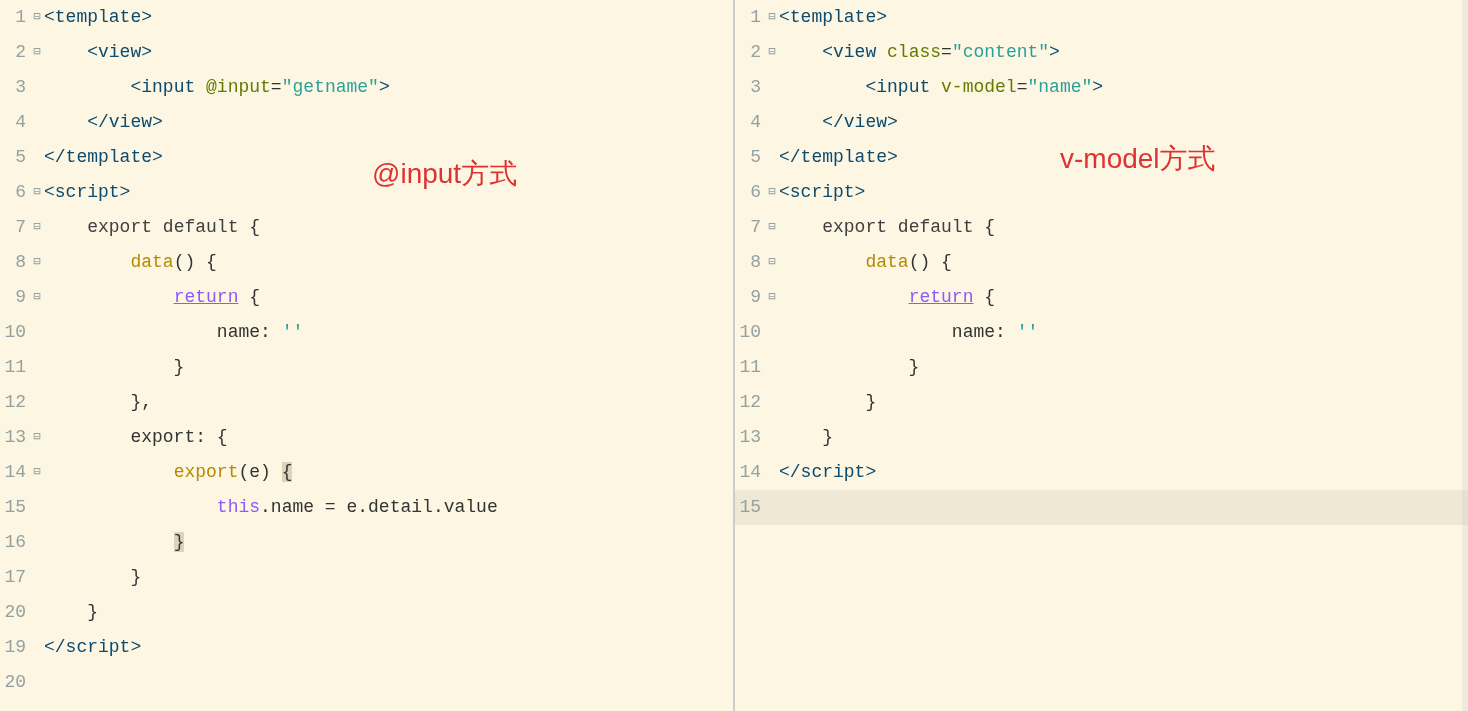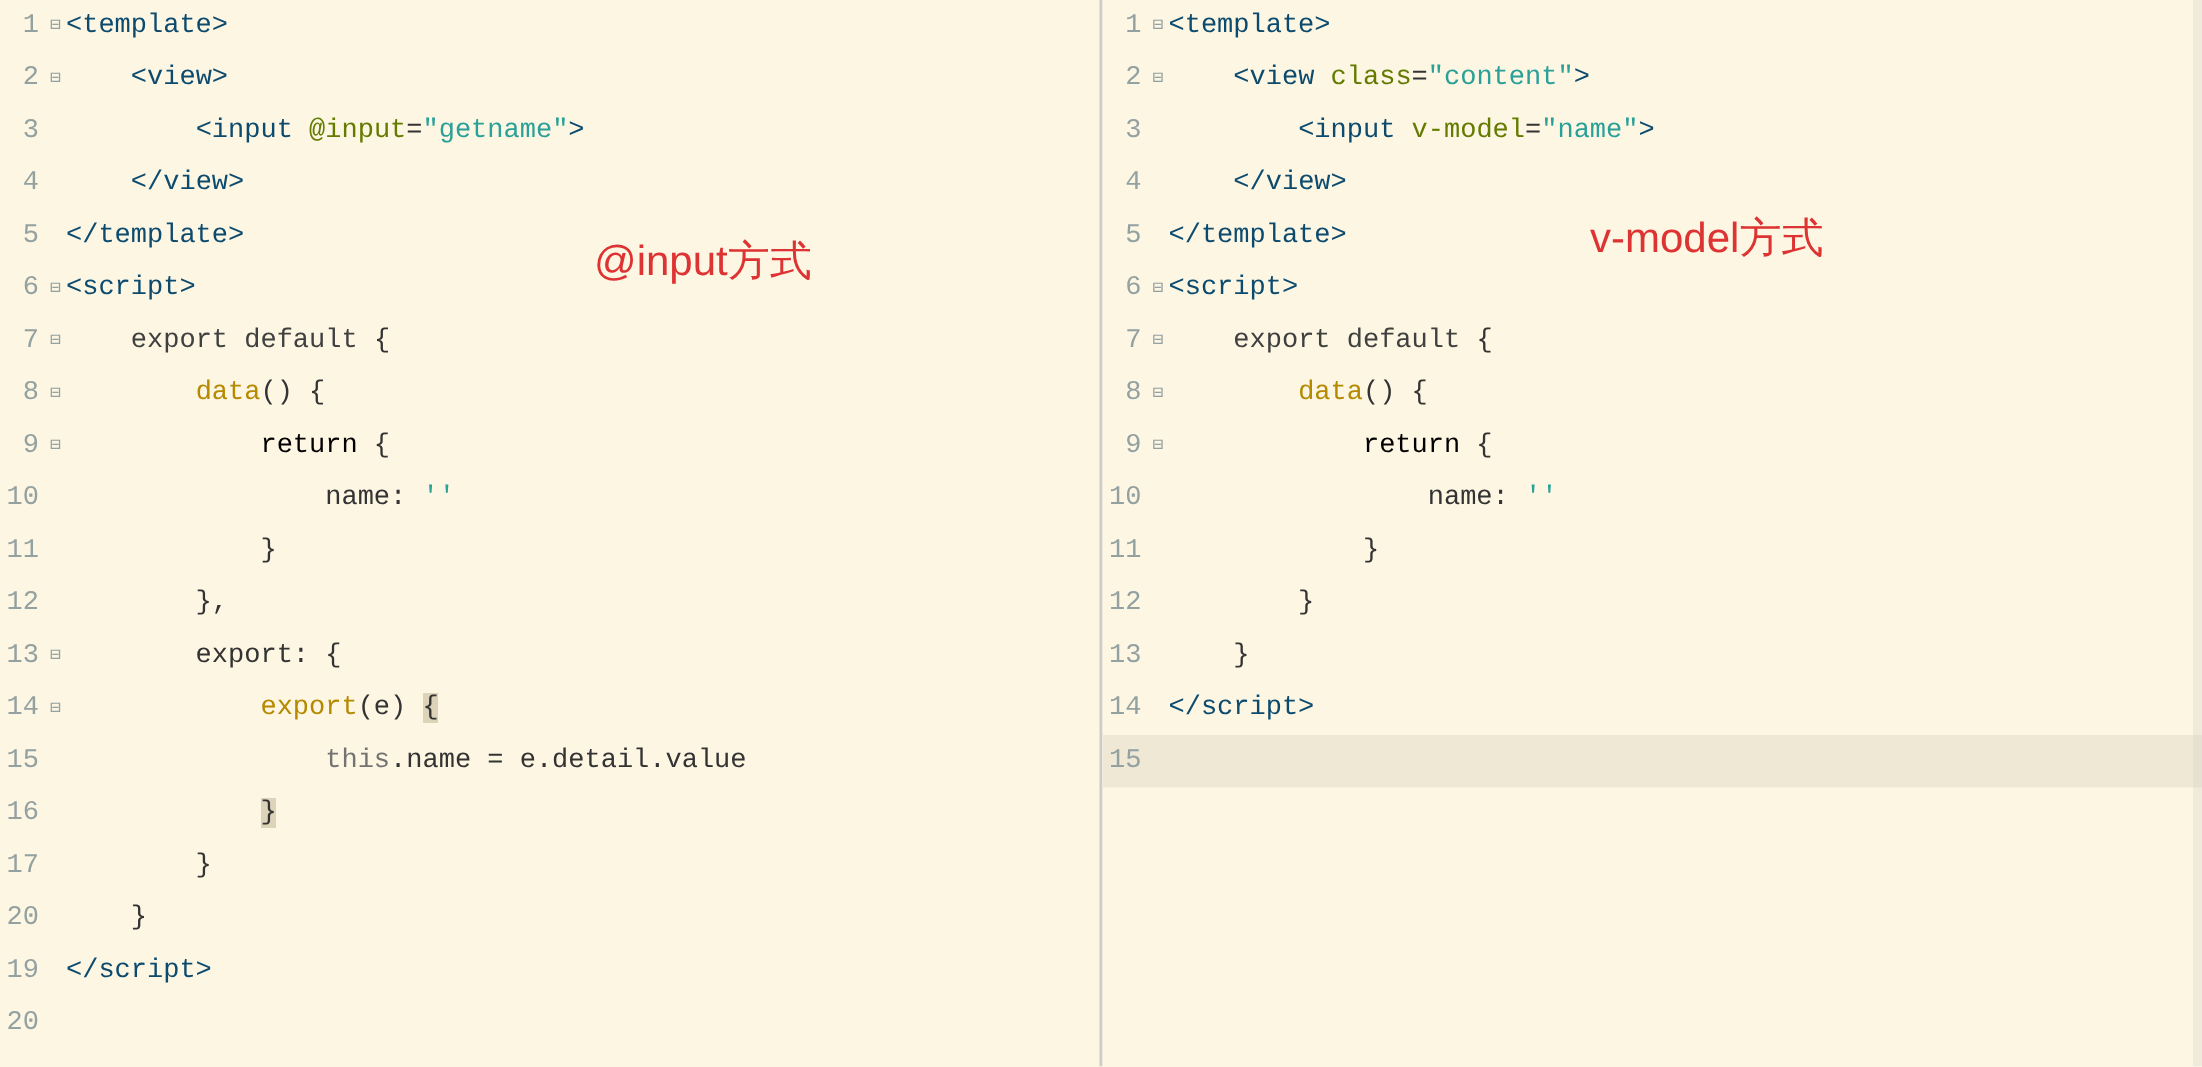--- a/index.html
+++ b/index.html
@@ -54,38 +54,38 @@
     font-size: 12px;
     user-select: none;
   }
   .code {
     flex: 1;
     color: #333;
   }
   .t-tag { color: #0c4a6e; }
   .t-attr { color: #657b00; }
   .t-str { color: #2aa198; }
-  .t-key { color: #000000; }
+  .t-key { color: #8b5cf6; text-decoration: underline; }
   .t-fn { color: #b58900; }
   .t-kw { color: #404040; }
-  .t-this { color: #737373; text-align: right; }
+  .t-this { color: #8b5cf6; text-align: right; }
   .t-hl { background: #ddd3b8; }
   .annotation {
     position: absolute;
     color: #d33;
     font-size: 28px;
     font-family: "Microsoft YaHei", sans-serif;
     pointer-events: none;
   }
 </style>
 </head>
 <body>
 
 <div class="pane left">
-  <div class="annotation" style="left: 396px; top: 155px;">@input方式</div>
+  <div class="annotation" style="left: 372px; top: 155px;">@input方式</div>
   <div class="code-area" id="lines-left">
       <div class="line"><span class="gutter">1</span><span class="fold">⊟</span><span class="code"><span class="t-tag">&lt;template&gt;</span></span></div>
       <div class="line"><span class="gutter">2</span><span class="fold">⊟</span><span class="code">    <span class="t-tag">&lt;view&gt;</span></span></div>
       <div class="line"><span class="gutter">3</span><span class="fold"></span><span class="code">        <span class="t-tag">&lt;input</span> <span class="t-attr">@input</span>=<span class="t-str">"getname"</span><span class="t-tag">&gt;</span></span></div>
       <div class="line"><span class="gutter">4</span><span class="fold"></span><span class="code">    <span class="t-tag">&lt;/view&gt;</span></span></div>
       <div class="line"><span class="gutter">5</span><span class="fold"></span><span class="code"><span class="t-tag">&lt;/template&gt;</span></span></div>
       <div class="line"><span class="gutter">6</span><span class="fold">⊟</span><span class="code"><span class="t-tag">&lt;script&gt;</span></span></div>
       <div class="line"><span class="gutter">7</span><span class="fold">⊟</span><span class="code">    <span class="t-kw">export default</span> {</span></div>
       <div class="line"><span class="gutter">8</span><span class="fold">⊟</span><span class="code">        <span class="t-fn">data</span>() {</span></div>
       <div class="line"><span class="gutter">9</span><span class="fold">⊟</span><span class="code">            <span class="t-key">return</span> {</span></div>

